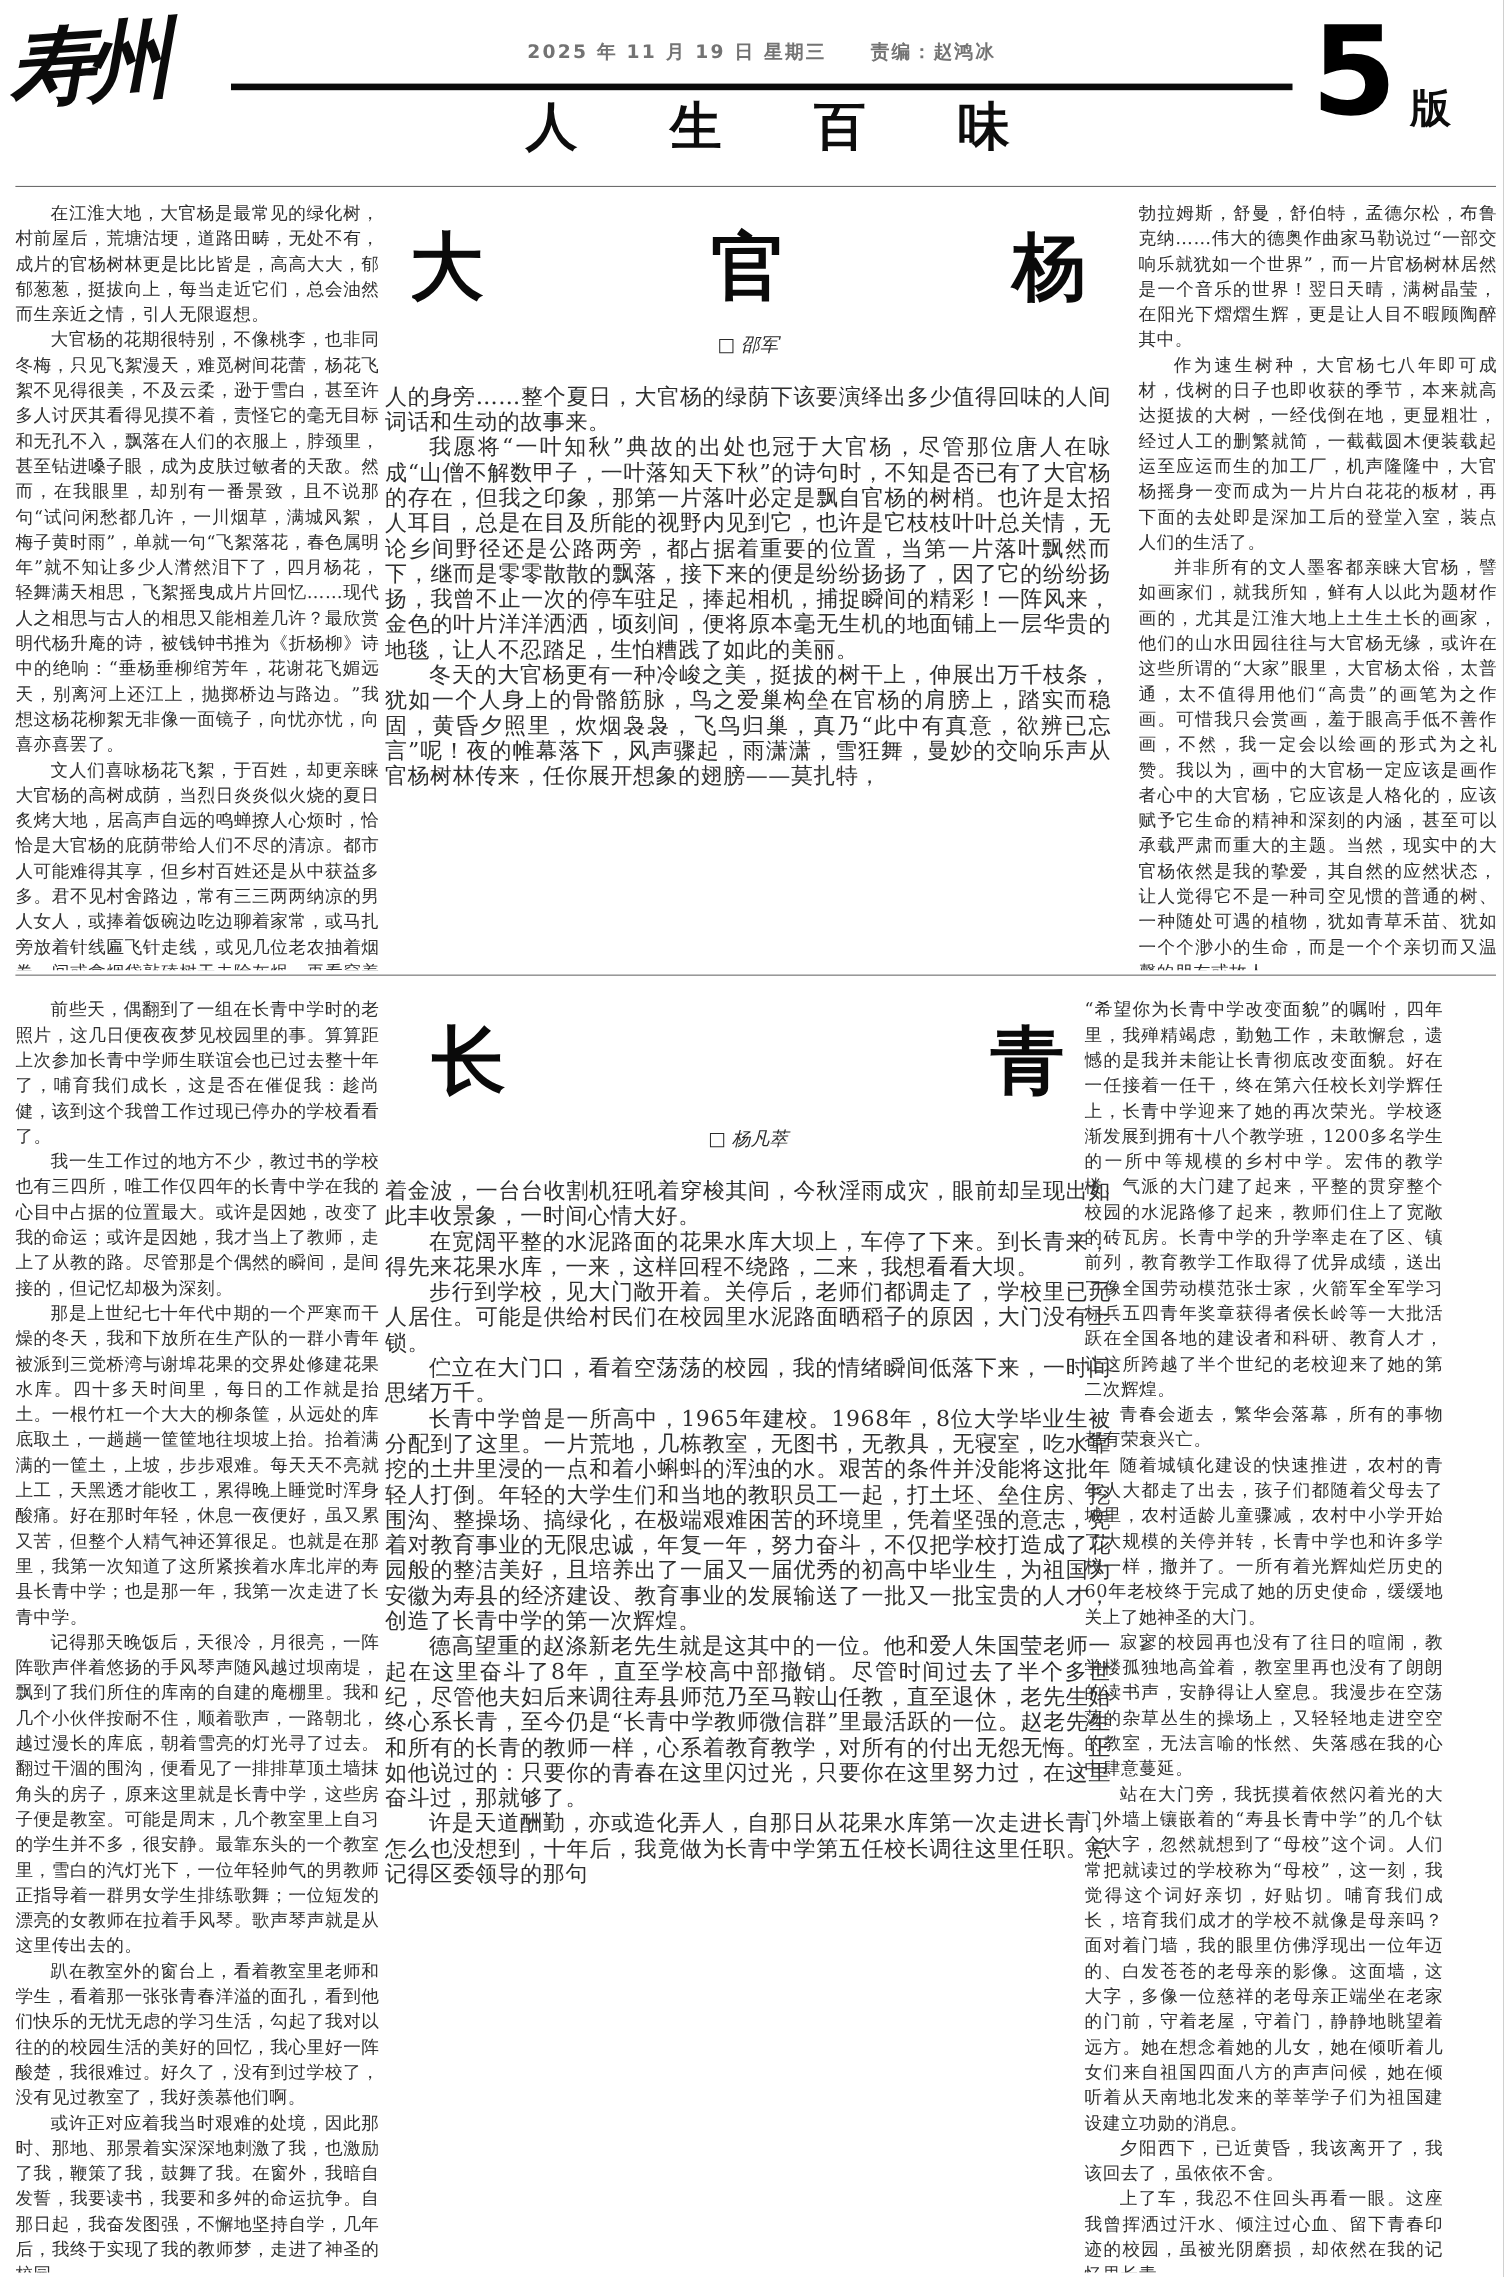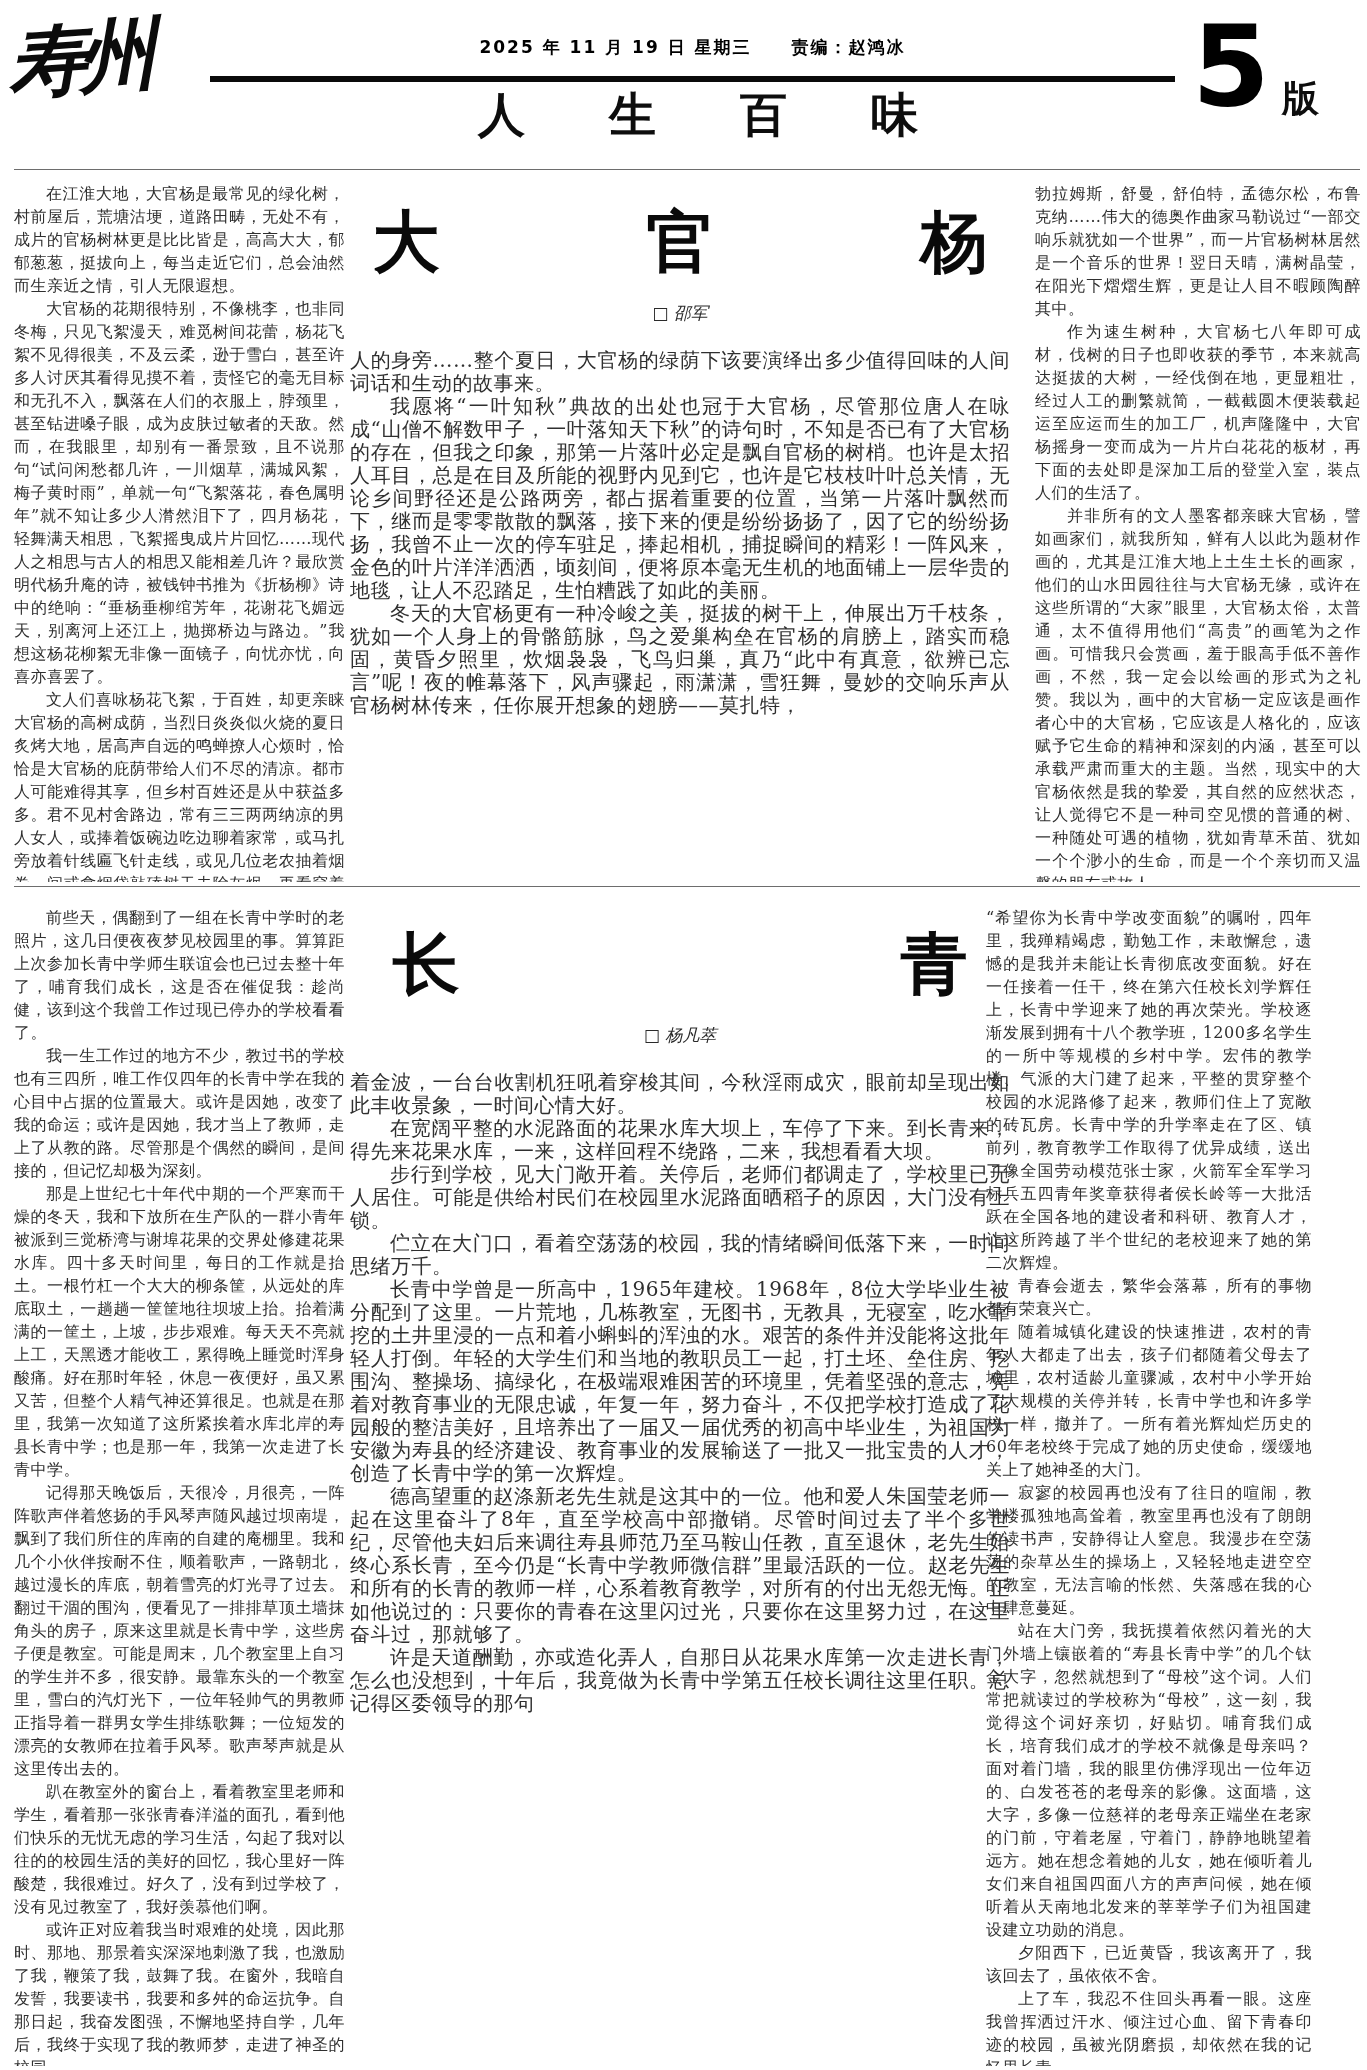--- a/index.html
+++ b/index.html
@@ -14,21 +14,21 @@
     position:absolute; left:10px; top:12px; width:170px; height:150px;
     font-size:78px; font-weight:bold; font-style:italic; line-height:1.15;
     letter-spacing:-8px; color:#0b0b0b;
     transform:rotate(-4deg); white-space:nowrap;
     font-family:"DejaVu Serif", serif;
   }
   .dateline {
     position:absolute; left:210px; top:36px; width:965px;
     display:flex; justify-content:center; gap:40px;
     font-family:"DejaVu Sans", sans-serif; font-size:17px; font-weight:bold;
-    letter-spacing:2px; color:#000000; white-space:nowrap;
+    letter-spacing:2px; color:#737373; white-space:nowrap;
   }
   .thick-rule { position:absolute; left:210px; top:76px; width:965px; height:6px; background:#0a0a0a; }
   .page-title {
     position:absolute; left:478px; top:84px; width:440px;
     display:flex; justify-content:space-between;
     font-size:47px; font-weight:bold; color:#0d0d0d;
   }
   .page-num {
     position:absolute; left:1192px; top:16px;
     font-family:"DejaVu Sans", sans-serif; font-weight:900;

